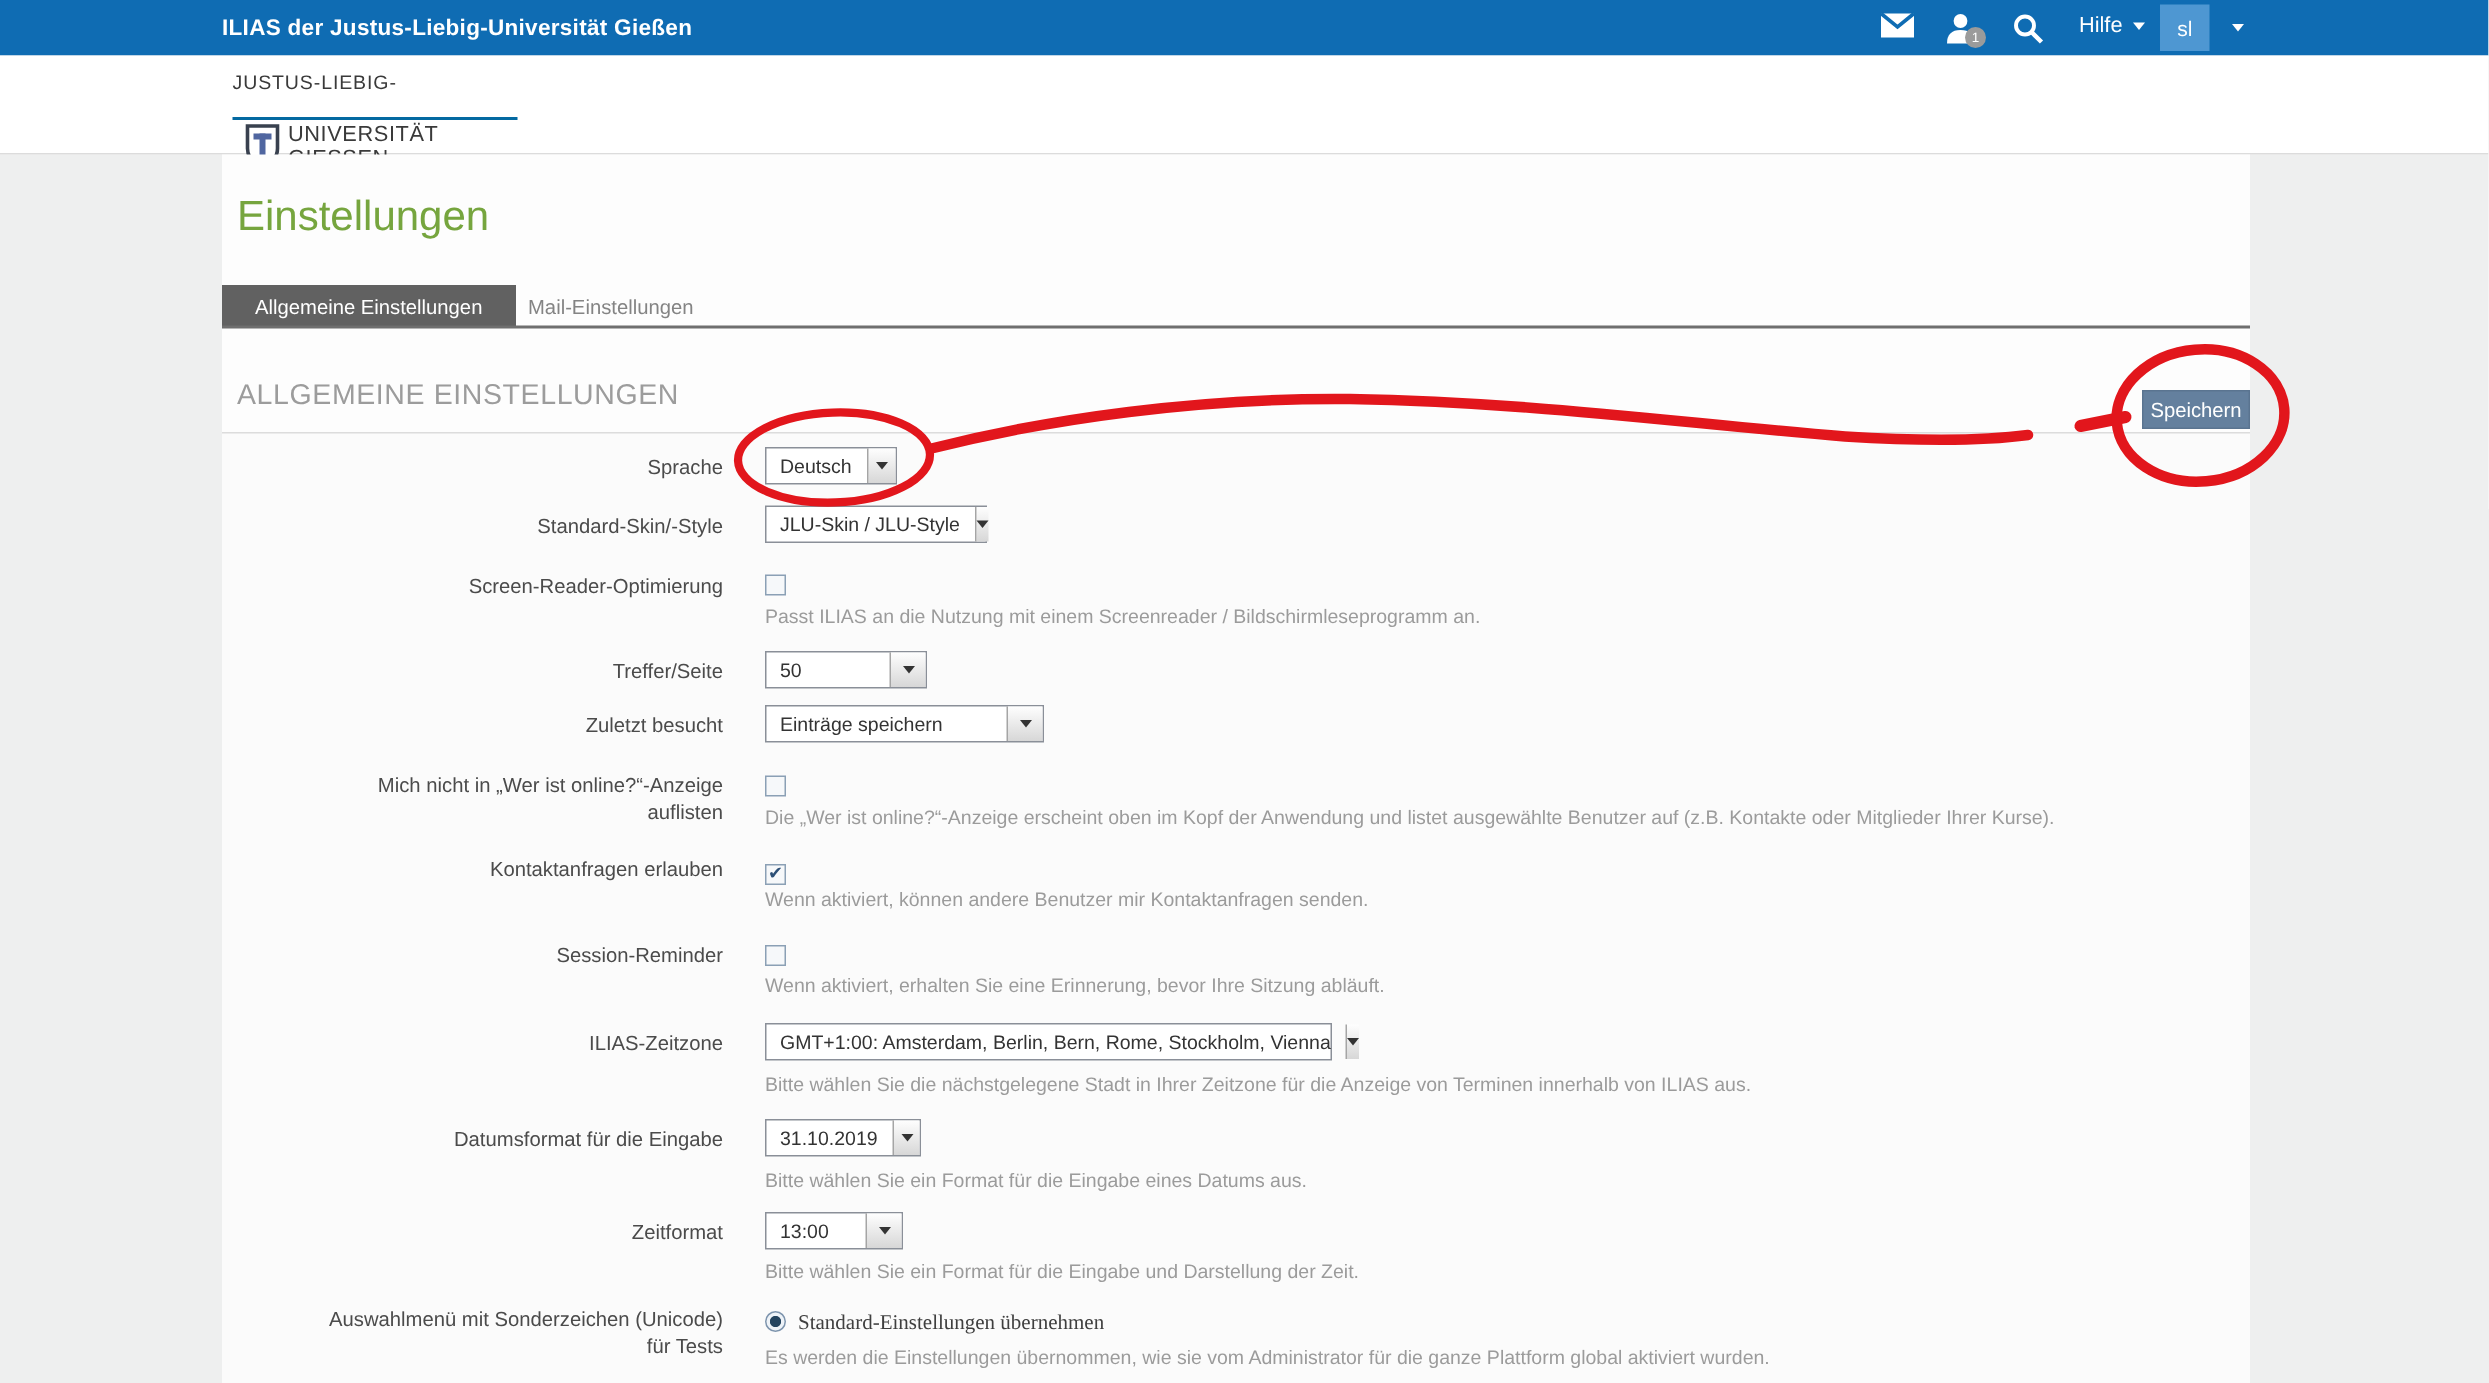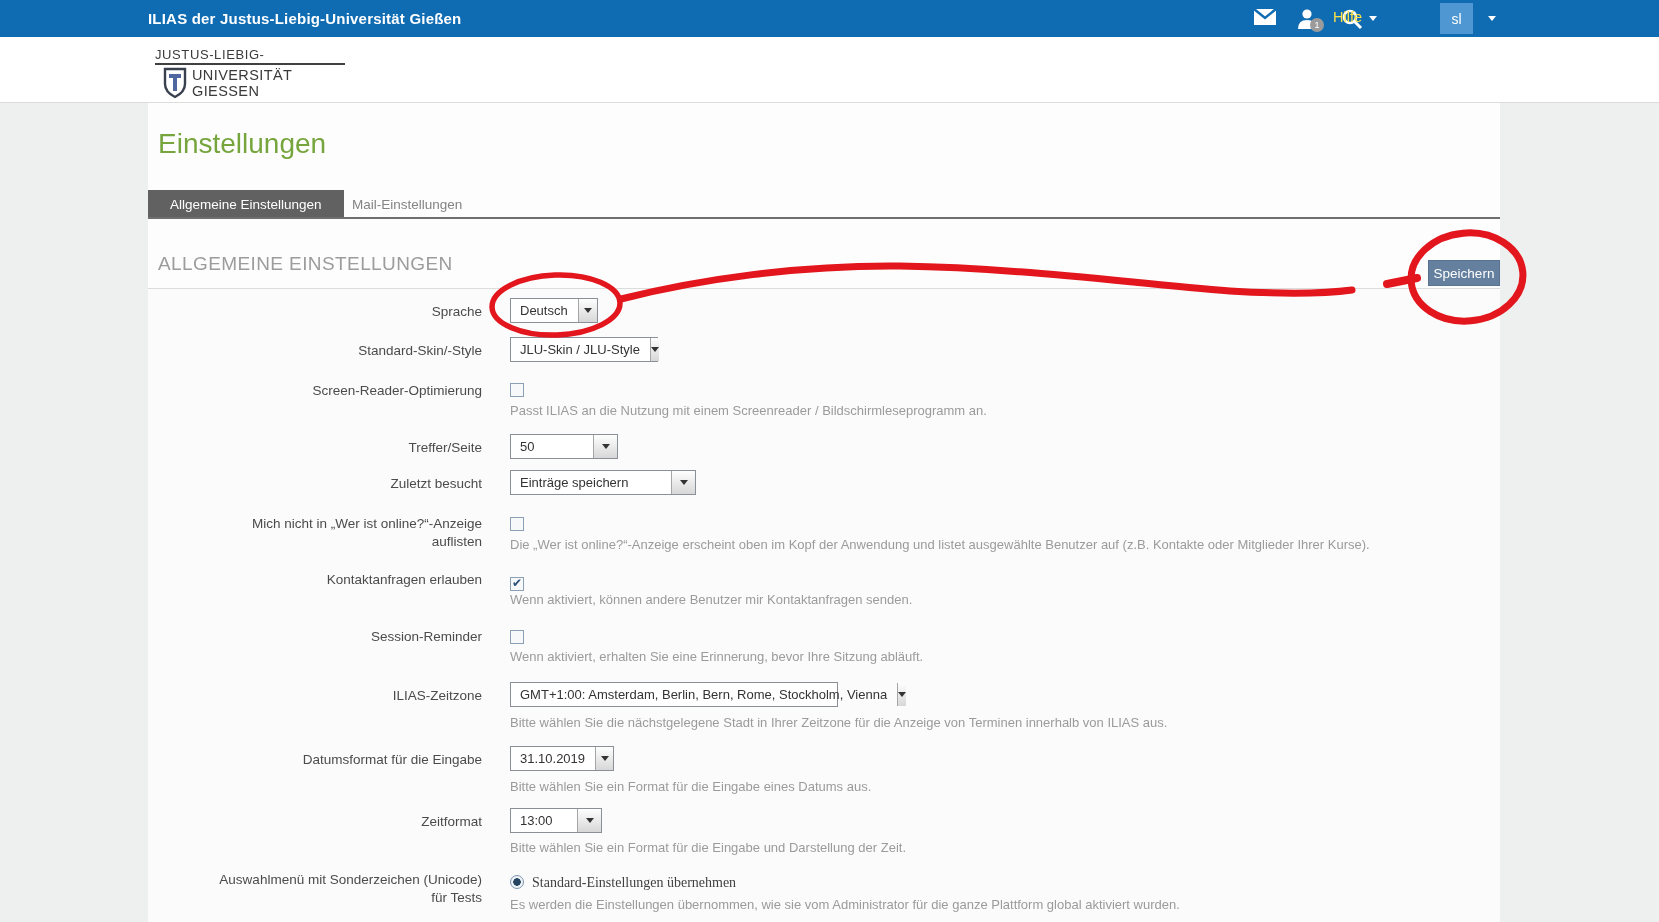--- a/index.html
+++ b/index.html
@@ -8,31 +8,31 @@
 
   
   .topbar { position:absolute; left:0; top:0; width:1659px; height:37px; background:#0f6cb3; }
   .topbar-title { position:absolute; left:148px; top:10px; color:#ffffff; font-size:15px; font-weight:600; letter-spacing:.2px; }
   .tb-icon { position:absolute; top:8px; cursor:pointer; }
   .tb-mail { left:1253px; }
   .tb-user { left:1296px; }
   .tb-badge { position:absolute; left:1310px; top:18px; width:14px; height:14px; border-radius:50%;
               background:#9b9b9b; color:#fff; font-size:9px; display:flex; align-items:center; justify-content:center; }
   .tb-search { left:1341px; }
-  .tb-help { position:absolute; left:1333px; top:9px; color:#fde047; font-size:14.5px; cursor:pointer; }
+  .tb-help { position:absolute; left:1386px; top:9px; color:#ffffff; font-size:14.5px; cursor:pointer; }
   .caret { display:inline-block; width:0; height:0; border-left:4px solid transparent;
            border-right:4px solid transparent; border-top:5px solid #fff; margin-left:7px; vertical-align:middle; }
   .tb-userbox { position:absolute; left:1440px; top:3px; width:33px; height:31px; background:#4e97d2;
                 color:#fff; font-size:14px; display:flex; align-items:center; justify-content:center; cursor:pointer; }
   .tb-usercaret { position:absolute; left:1481px; top:16px; }
 
   
   .header { position:absolute; left:0; top:37px; width:1659px; height:66px; background:#ffffff; border-bottom:1px solid #dcdcdc; }
   .logo { position:absolute; left:155px; top:10px; color:#3a3a3a; }
-  .logo-line1 { font-size:13px; letter-spacing:.6px; border-bottom:2px solid #404040; padding-bottom:1px; width:190px; }
+  .logo-line1 { font-size:13px; letter-spacing:.6px; border-bottom:2px solid #0369a1; padding-bottom:16px; width:190px; }
   .logo-bottom { display:flex; align-items:center; margin-top:2px; }
   .logo-shield { margin-left:8px; margin-right:5px; }
   .logo-line2, .logo-line3 { font-size:14.5px; letter-spacing:.4px; line-height:16px; }
   .nav { position:absolute; left:297px; top:0; height:66px; display:flex; align-items:center; gap:38px; }
   .nav-item { color:#8d8d8d; font-size:13.5px; letter-spacing:.3px; cursor:pointer; white-space:nowrap; }
   .nav-item .caret { border-top-color:#8d8d8d; }
 
   
   .content { position:absolute; left:148px; top:103px; width:1352px; height:819px; background:#fdfdfd; }
   .page-title { position:absolute; left:158px; top:128px; font-size:28px; color:#76a53e; }
@@ -191,21 +191,21 @@
 </div>
 
 <div class="row" style="top:627px">
   <div class="lbl" style="top:1px">Session-Reminder</div>
   <div class="ctl" style="top:3px"><span class="cb"></span></div>
   <div class="help" style="top:22px">Wenn aktiviert, erhalten Sie eine Erinnerung, bevor Ihre Sitzung abläuft.</div>
 </div>
 
 <div class="row" style="top:682px">
   <div class="lbl" style="top:5px">ILIAS-Zeitzone</div>
-  <div class="ctl"><span class="sel" style="width:328px">
+  <div class="ctl"><span class="sel" style="width:378px">
         <span class="sel-txt">GMT+1:00: Amsterdam, Berlin, Bern, Rome, Stockholm, Vienna</span>
         <span class="sel-btn">
           <span class="sel-arrow"></span>
         </span>
       </span></div>
   <div class="help" style="top:33px">Bitte wählen Sie die nächstgelegene Stadt in Ihrer Zeitzone für die Anzeige von Terminen innerhalb von ILIAS aus.</div>
 </div>
 
 <div class="row" style="top:746px">
   <div class="lbl" style="top:5px">Datumsformat für die Eingabe</div>

